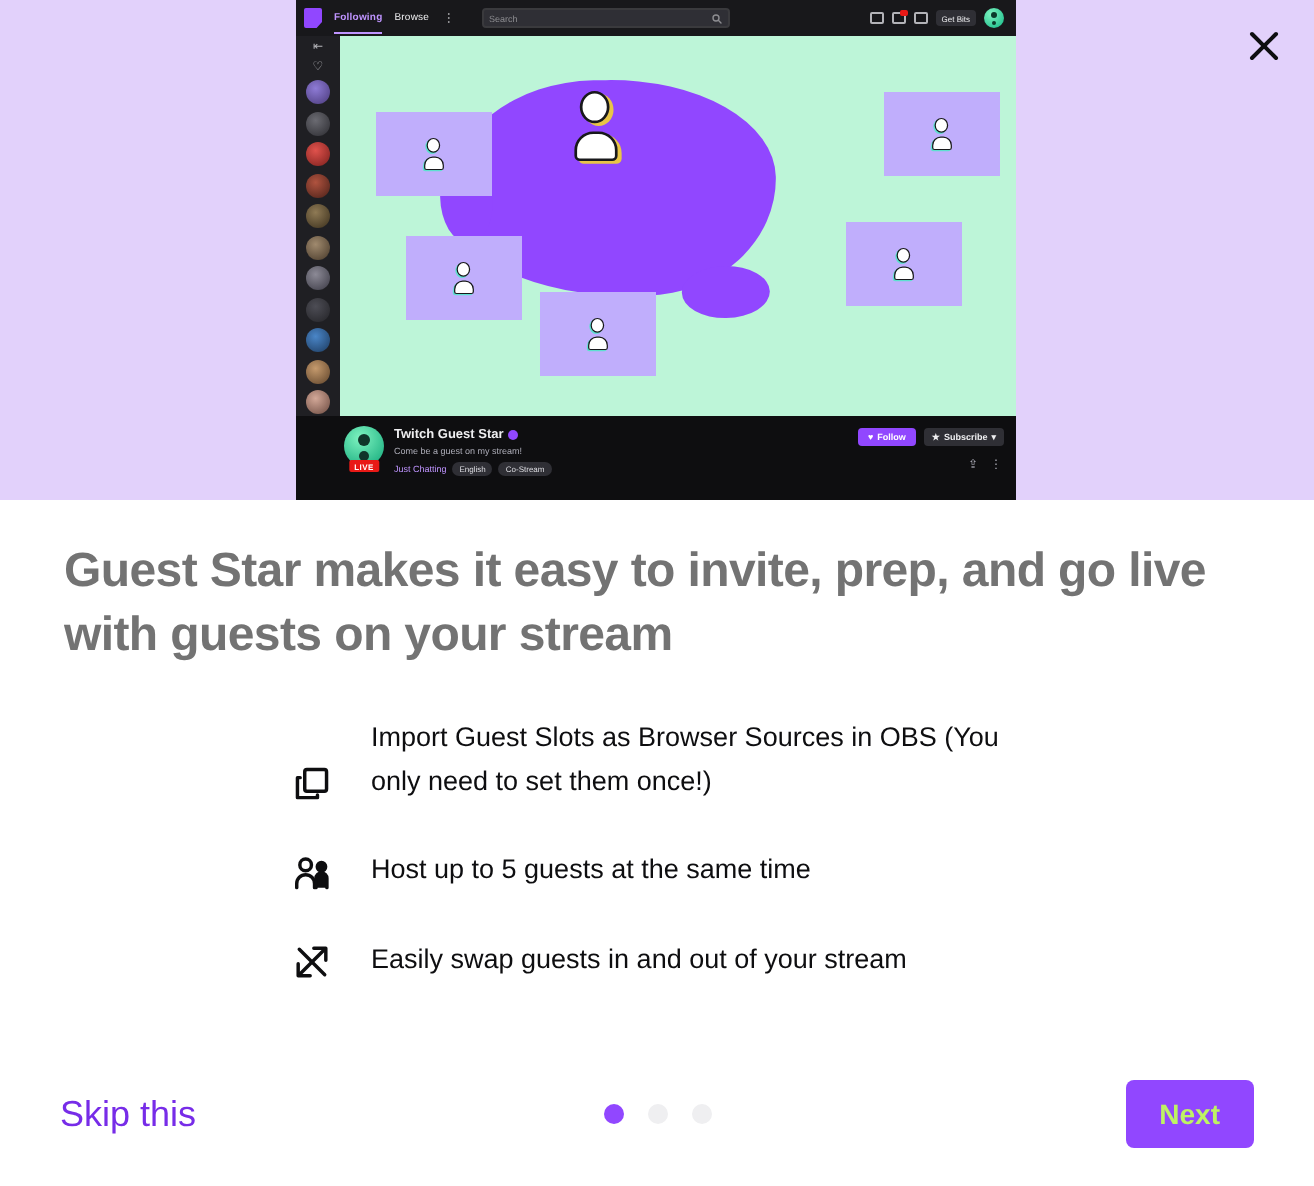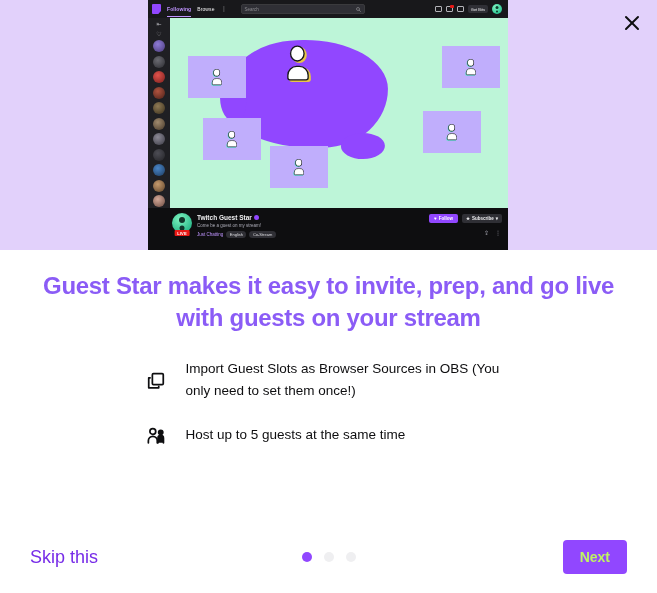--- a/index.html
+++ b/index.html
@@ -377,37 +377,36 @@
     width: 657px;
     height: 343px;
     background: #ffffff;
     display: flex;
     flex-direction: column;
   }
 
   .headline {
     font-size: 24px;
     font-weight: bold;
-    color: #8b5cf6;
-    text-align: center;
+    color: #737373;
     line-height: 1.33;
     letter-spacing: -0.3px;
     padding: 20px 32px 0;
   }
 
   .features {
     margin: 24px auto 0;
     width: 370px;
     display: flex;
     flex-direction: column;
     gap: 22px;
   }
   .feature {
     display: flex;
-    align-items: center;
+    align-items: flex-end;
     gap: 18px;
   }
   .feature .ficon {
     width: 24px;
     flex: 0 0 24px;
     display: flex;
     align-items: center;
     justify-content: center;
     padding-top: 2px;
   }
@@ -613,20 +612,31 @@
         <svg width="20" height="20" viewBox="0 0 22 22" fill="none" stroke="#0e0e10" stroke-width="1.9">
           <circle cx="7.5" cy="6" r="3.2"></circle>
           <path d="M2.6 18.5 v-2.2 a4.9 4.9 0 0 1 9.8 0 v2.2" stroke-linecap="round"></path>
           <circle cx="16.2" cy="7" r="2.3" fill="#0e0e10"></circle>
           <path d="M13.2 18.5 v-5.1 a3 3 0 0 1 6 0 v5.1" stroke-linecap="round" fill="#0e0e10"></path>
         </svg>
       </span>
       <span class="ftext">Host up to 5 guests at the same time</span>
     </div>
 
+    <div class="feature">
+      <span class="ficon">
+        <svg width="20" height="20" viewBox="0 0 22 22" fill="none" stroke="#0e0e10" stroke-width="1.9" stroke-linecap="round" stroke-linejoin="round">
+          <path d="M4 4 L18 18"></path>
+          <path d="M12 3.4 L18.6 3.4 L18.6 10"></path>
+          <path d="M18 4 L4 18"></path>
+          <path d="M10 18.6 L3.4 18.6 L3.4 12"></path>
+        </svg>
+      </span>
+      <span class="ftext">Easily swap guests in and out of your stream</span>
+    </div>
   </div>
 
   <div class="footer">
     <button class="skip">Skip this</button>
     <div class="dots">
       <span class="dot active"></span>
       <span class="dot"></span>
       <span class="dot"></span>
     </div>
     <button class="next-btn">Next</button>

